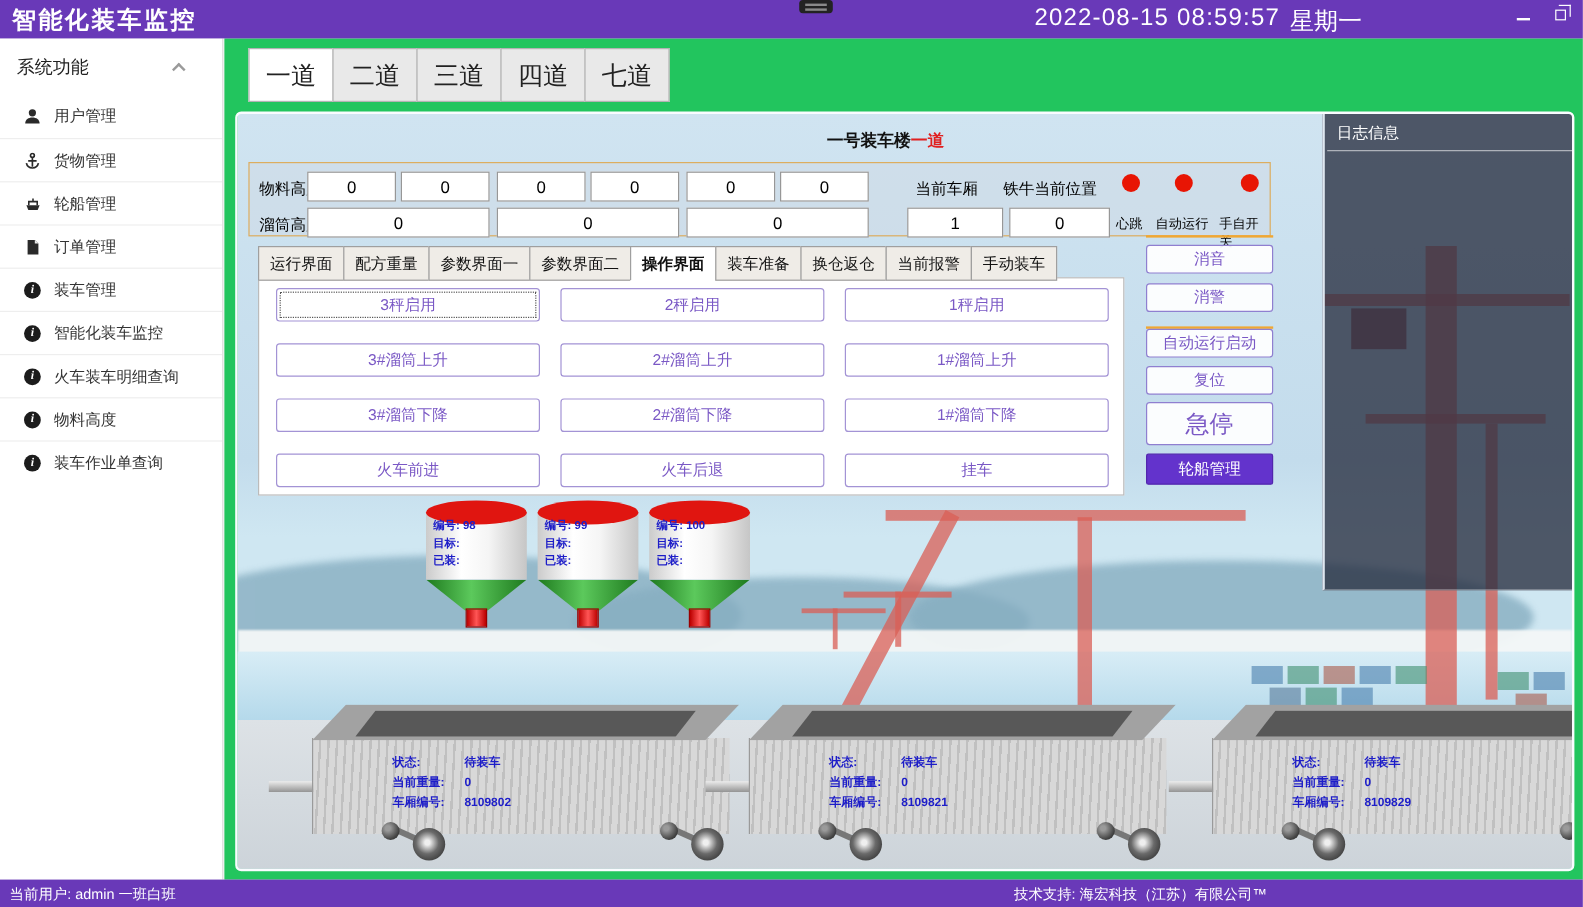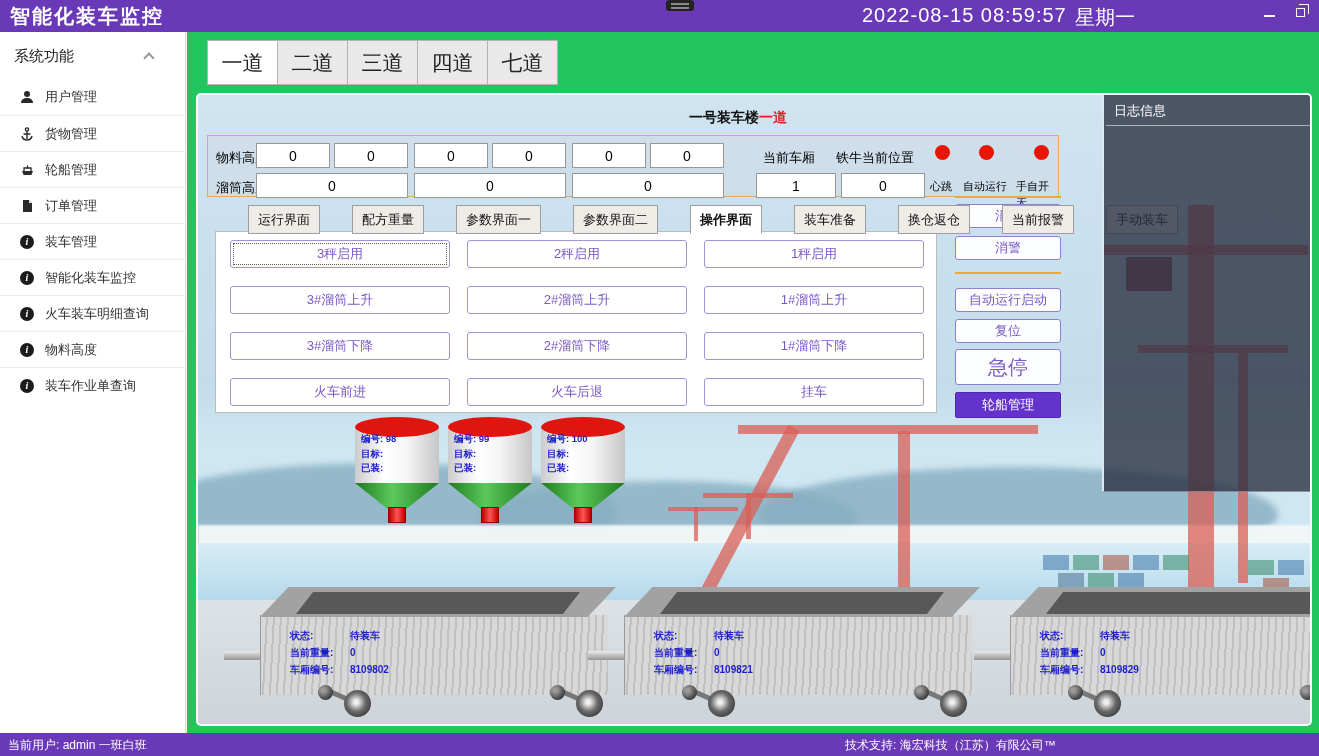--- a/index.html
+++ b/index.html
@@ -53,21 +53,21 @@
   .station-title .lane-red { color:#e02020; }
   .metrics { position:absolute; left:9px; top:40px; width:852px; height:62px; border:1px solid #ddad5f;
     background:rgba(208,218,230,.55); z-index:6; }
   .metrics .lab { position:absolute; font-size:13px; color:#000; }
   .mfield { position:absolute; height:25px; background:#fff; border:1px solid #979797; text-align:center; font-size:14px; color:#000; }
   .dot { position:absolute; width:15px; height:15px; border-radius:50%; background:#e81504; top:9px; }
   .ind { position:absolute; top:43px; font-size:11px; color:#000; }
 
   
   .sub-tabs { position:absolute; left:17px; top:110px; display:flex; z-index:7; }
-  .sub-tab { padding:5px 9px 4px; font-size:13px; color:#111; background:#efece7; border:1px solid #9f9f9f; margin-right:-1px; cursor:pointer;margin-left:33px; }
+  .sub-tab { padding:5px 9px 4px; font-size:13px; color:#111; background:#efece7; border:1px solid #9f9f9f; margin-right:-1px; cursor:pointer; }
   .sub-tab.active { background:#fff; font-weight:bold; border-bottom-color:#fff; }
   .ops-panel { position:absolute; left:17px; top:136px; width:722px; height:182px; background:#fff; border:1px solid #bbb; z-index:6; }
   .ctl-btn { position:absolute; width:220px; height:28px; background:#fff; border:1px solid #a393d5; border-radius:3px;
     color:#7a58c5; font-size:13px; cursor:pointer; font-family:inherit; }
   .ctl-btn.focused { outline:1px dotted #555; outline-offset:-4px; }
 
   
   .side-col { position:absolute; left:757px; top:101px; width:106px; z-index:6; display:flex; flex-direction:column; }
   .o-div { height:2px; background:#f0a733; }
   .side-btn { height:24px; background:rgba(255,255,255,.93); border:1px solid #8f7fd0; border-radius:3px;
@@ -89,21 +89,21 @@
 
   
   .wagon { position:absolute; width:356px; height:130px; top:492px; z-index:4; }
   .w-top { position:absolute; left:0; top:0; width:100%; height:30px; background:#a2a2a2;
     clip-path:polygon(8% 0,100% 0,92% 100%,0 100%); }
   .w-hole { position:absolute; left:36px; right:36px; top:5px; bottom:3px; background:#585858;
     clip-path:polygon(6% 0,100% 0,94% 100%,0 100%); }
   .w-body { position:absolute; left:0; right:8px; top:28px; bottom:22px;
     background:repeating-linear-gradient(93deg,#d8d8d8 0 5px,#c0c0c0 5px 7px); border-left:1px solid #9a9a9a; }
   .w-info { position:absolute; left:30px; top:40px; color:#1d1dc8; font-size:10px; font-weight:bold; line-height:1.7; z-index:2; white-space:nowrap; }
-  .w-info .wl { display:inline-block; width:60px; }
+  .w-info .wl { display:inline-block; width:60px;margin-left:37px; }
   .coupler { position:absolute; left:-36px; top:64px; width:38px; height:9px; background:linear-gradient(#ececec,#949494); }
   .bogie { position:absolute; bottom:0; width:60px; height:32px; }
   .wh-s { position:absolute; left:0; top:0; width:15px; height:15px; border-radius:50%;
     background:radial-gradient(circle at 35% 35%, #9a9a9a 15%, #3e3e3e 70%); }
   .wh-b { position:absolute; left:26px; top:5px; width:27px; height:27px; border-radius:50%;
     background:radial-gradient(circle at 45% 45%, #efefef 10%, #6a6a6a 45%, #333 85%); }
   .wh-arm { position:absolute; left:8px; top:8px; width:26px; height:5px; background:#777; transform:rotate(24deg); }
 
   
   .log-panel { position:absolute; left:904px; top:0; width:212px; height:397px; background:rgba(40,46,64,.78);
@@ -310,21 +310,21 @@
       <button class="ctl-btn" style="left:14px;top:146px;">火车前进</button>
       <button class="ctl-btn" style="left:251px;top:146px;">火车后退</button>
       <button class="ctl-btn" style="left:488px;top:146px;">挂车</button>
     </div>
 
     <div class="side-col">
       <div class="o-div"></div>
       <button class="side-btn" style="margin-top:6px;">消音</button>
       <button class="side-btn" style="margin-top:8px;">消警</button>
       <div class="o-div" style="margin-top:12px;"></div>
-      <button class="side-btn" style="margin-top:14px;">自动运行启动</button>
+      <button class="side-btn" style="">自动运行启动</button>
       <button class="side-btn" style="margin-top:7px;">复位</button>
       <button class="side-btn estop" style="margin-top:6px;">急停</button>
       <button class="camera-btn" style="margin-top:7px;">轮船管理</button>
     </div>
 
     <div class="hopper" style="left:157px;">
       <div class="h-cone"></div>
       <div class="h-cyl"></div>
       <div class="h-top"></div>
       <div class="h-spout"></div>

